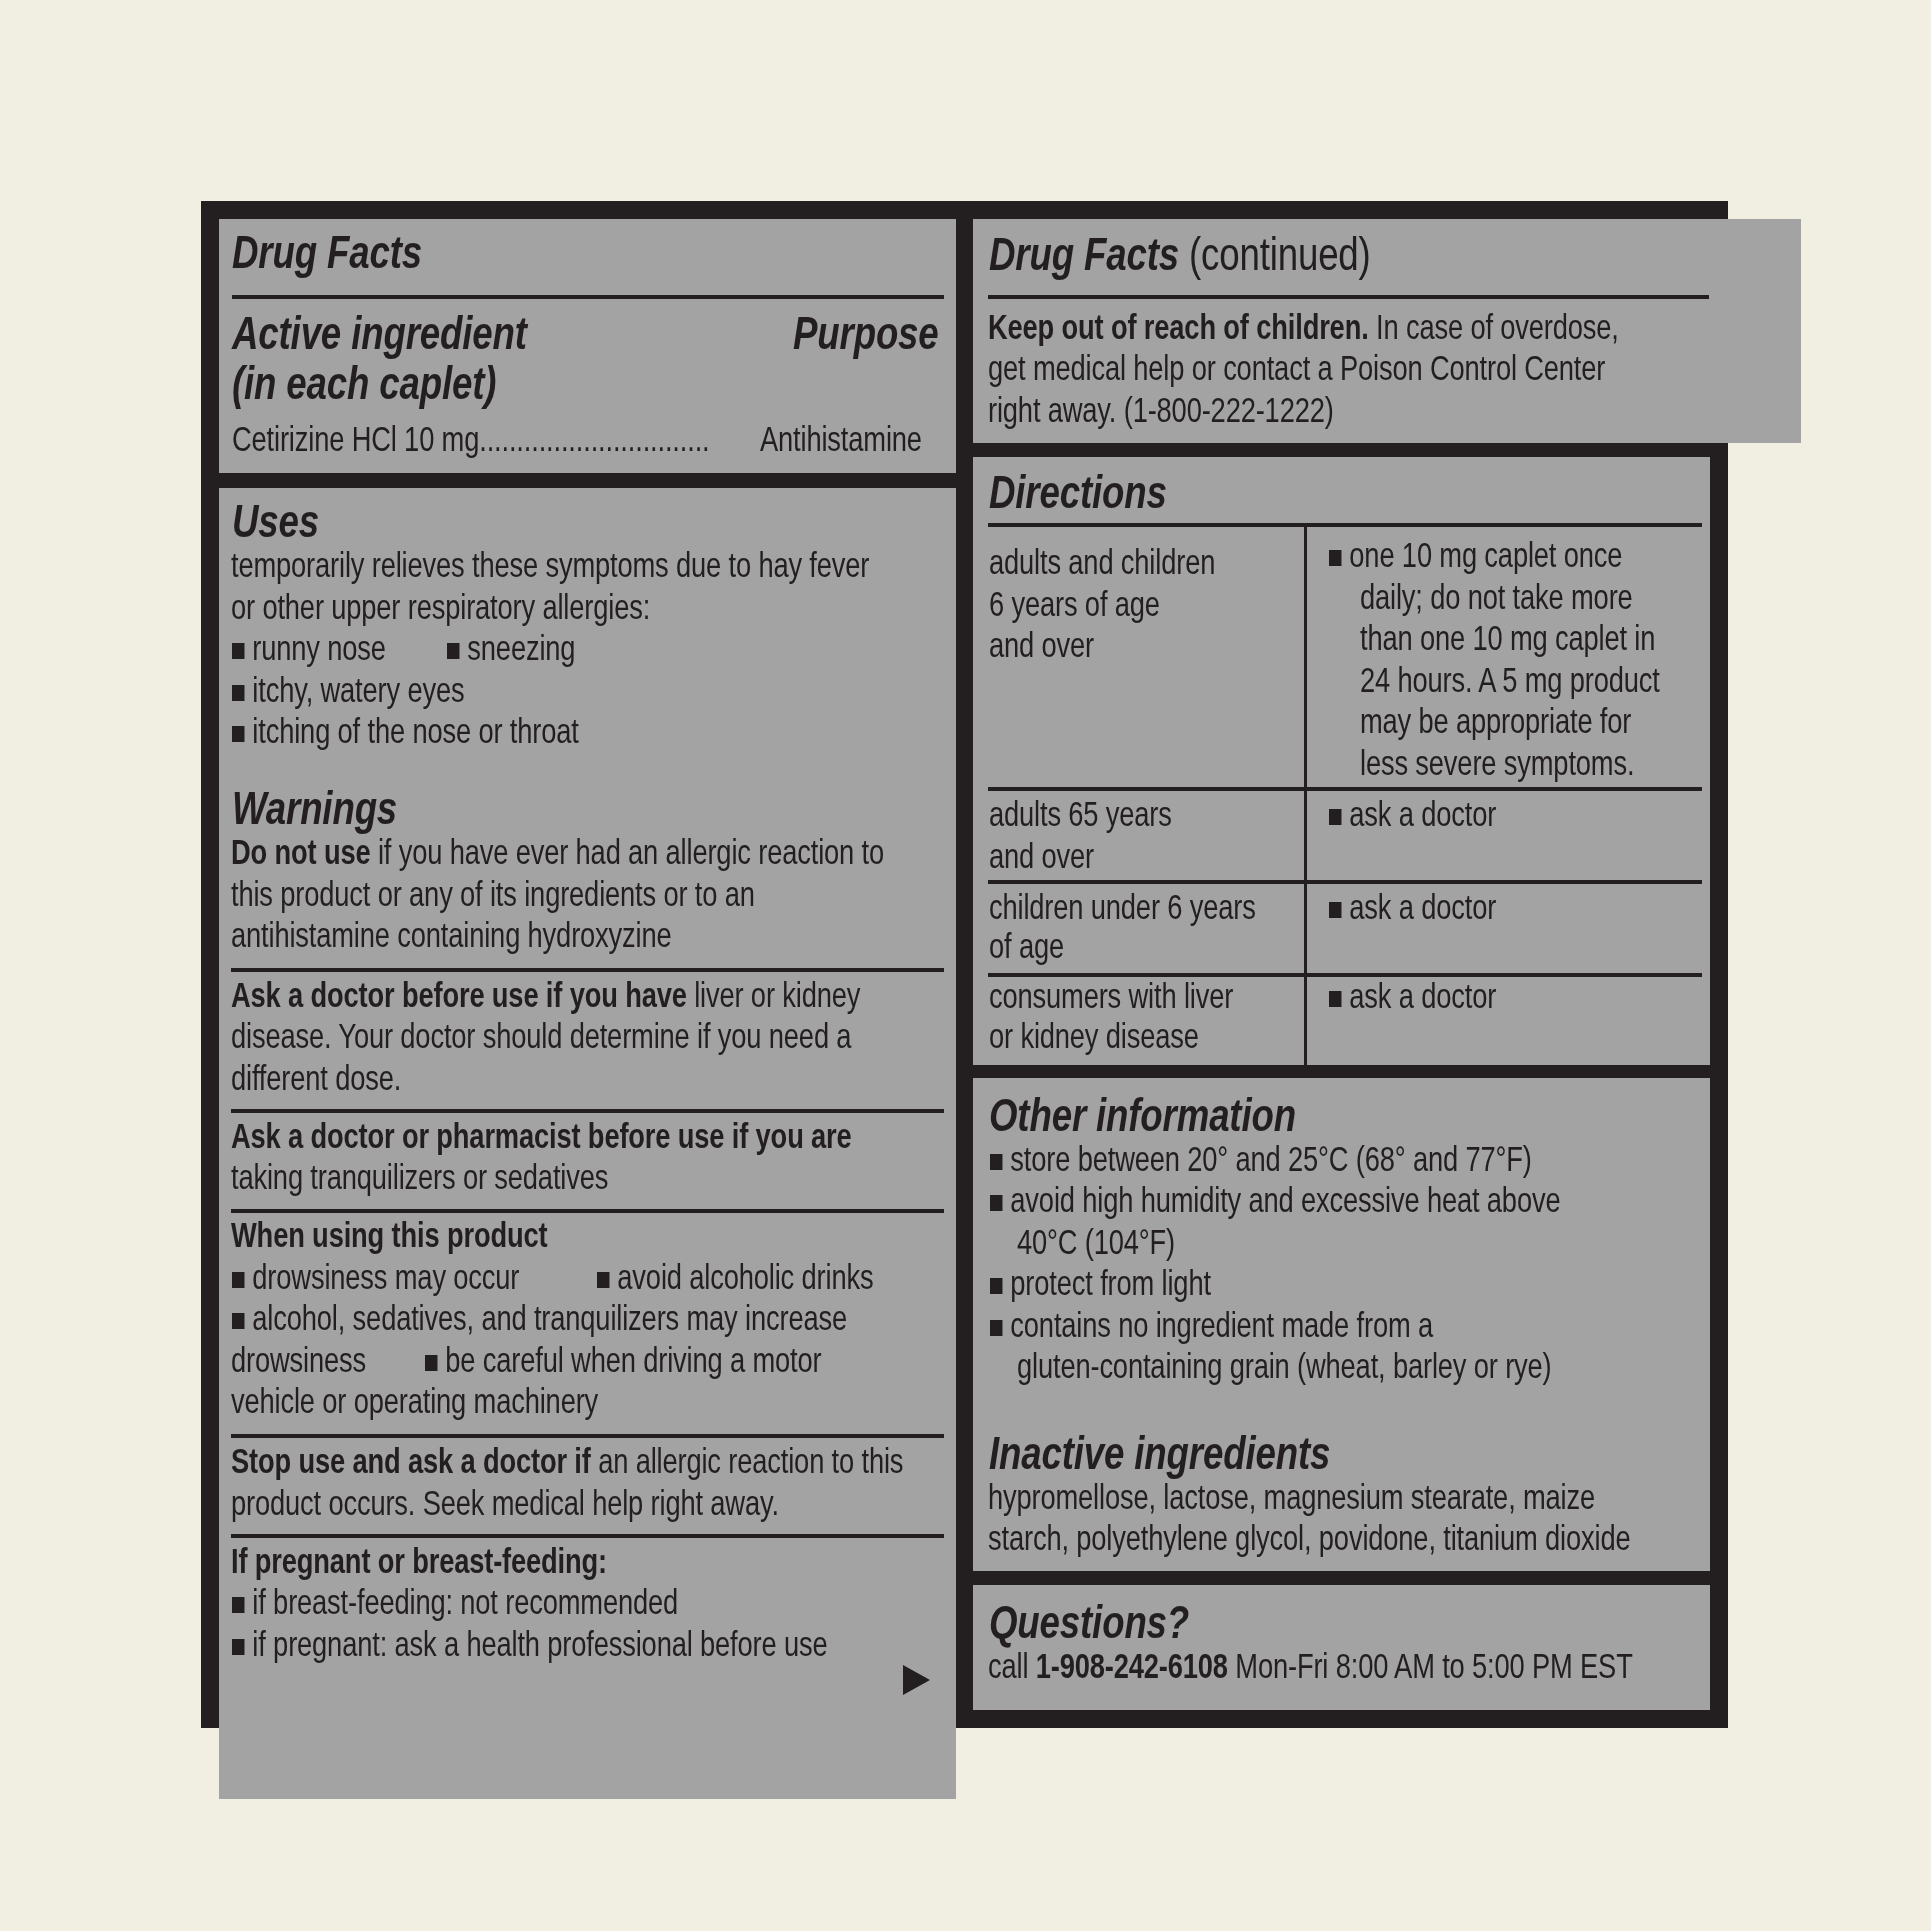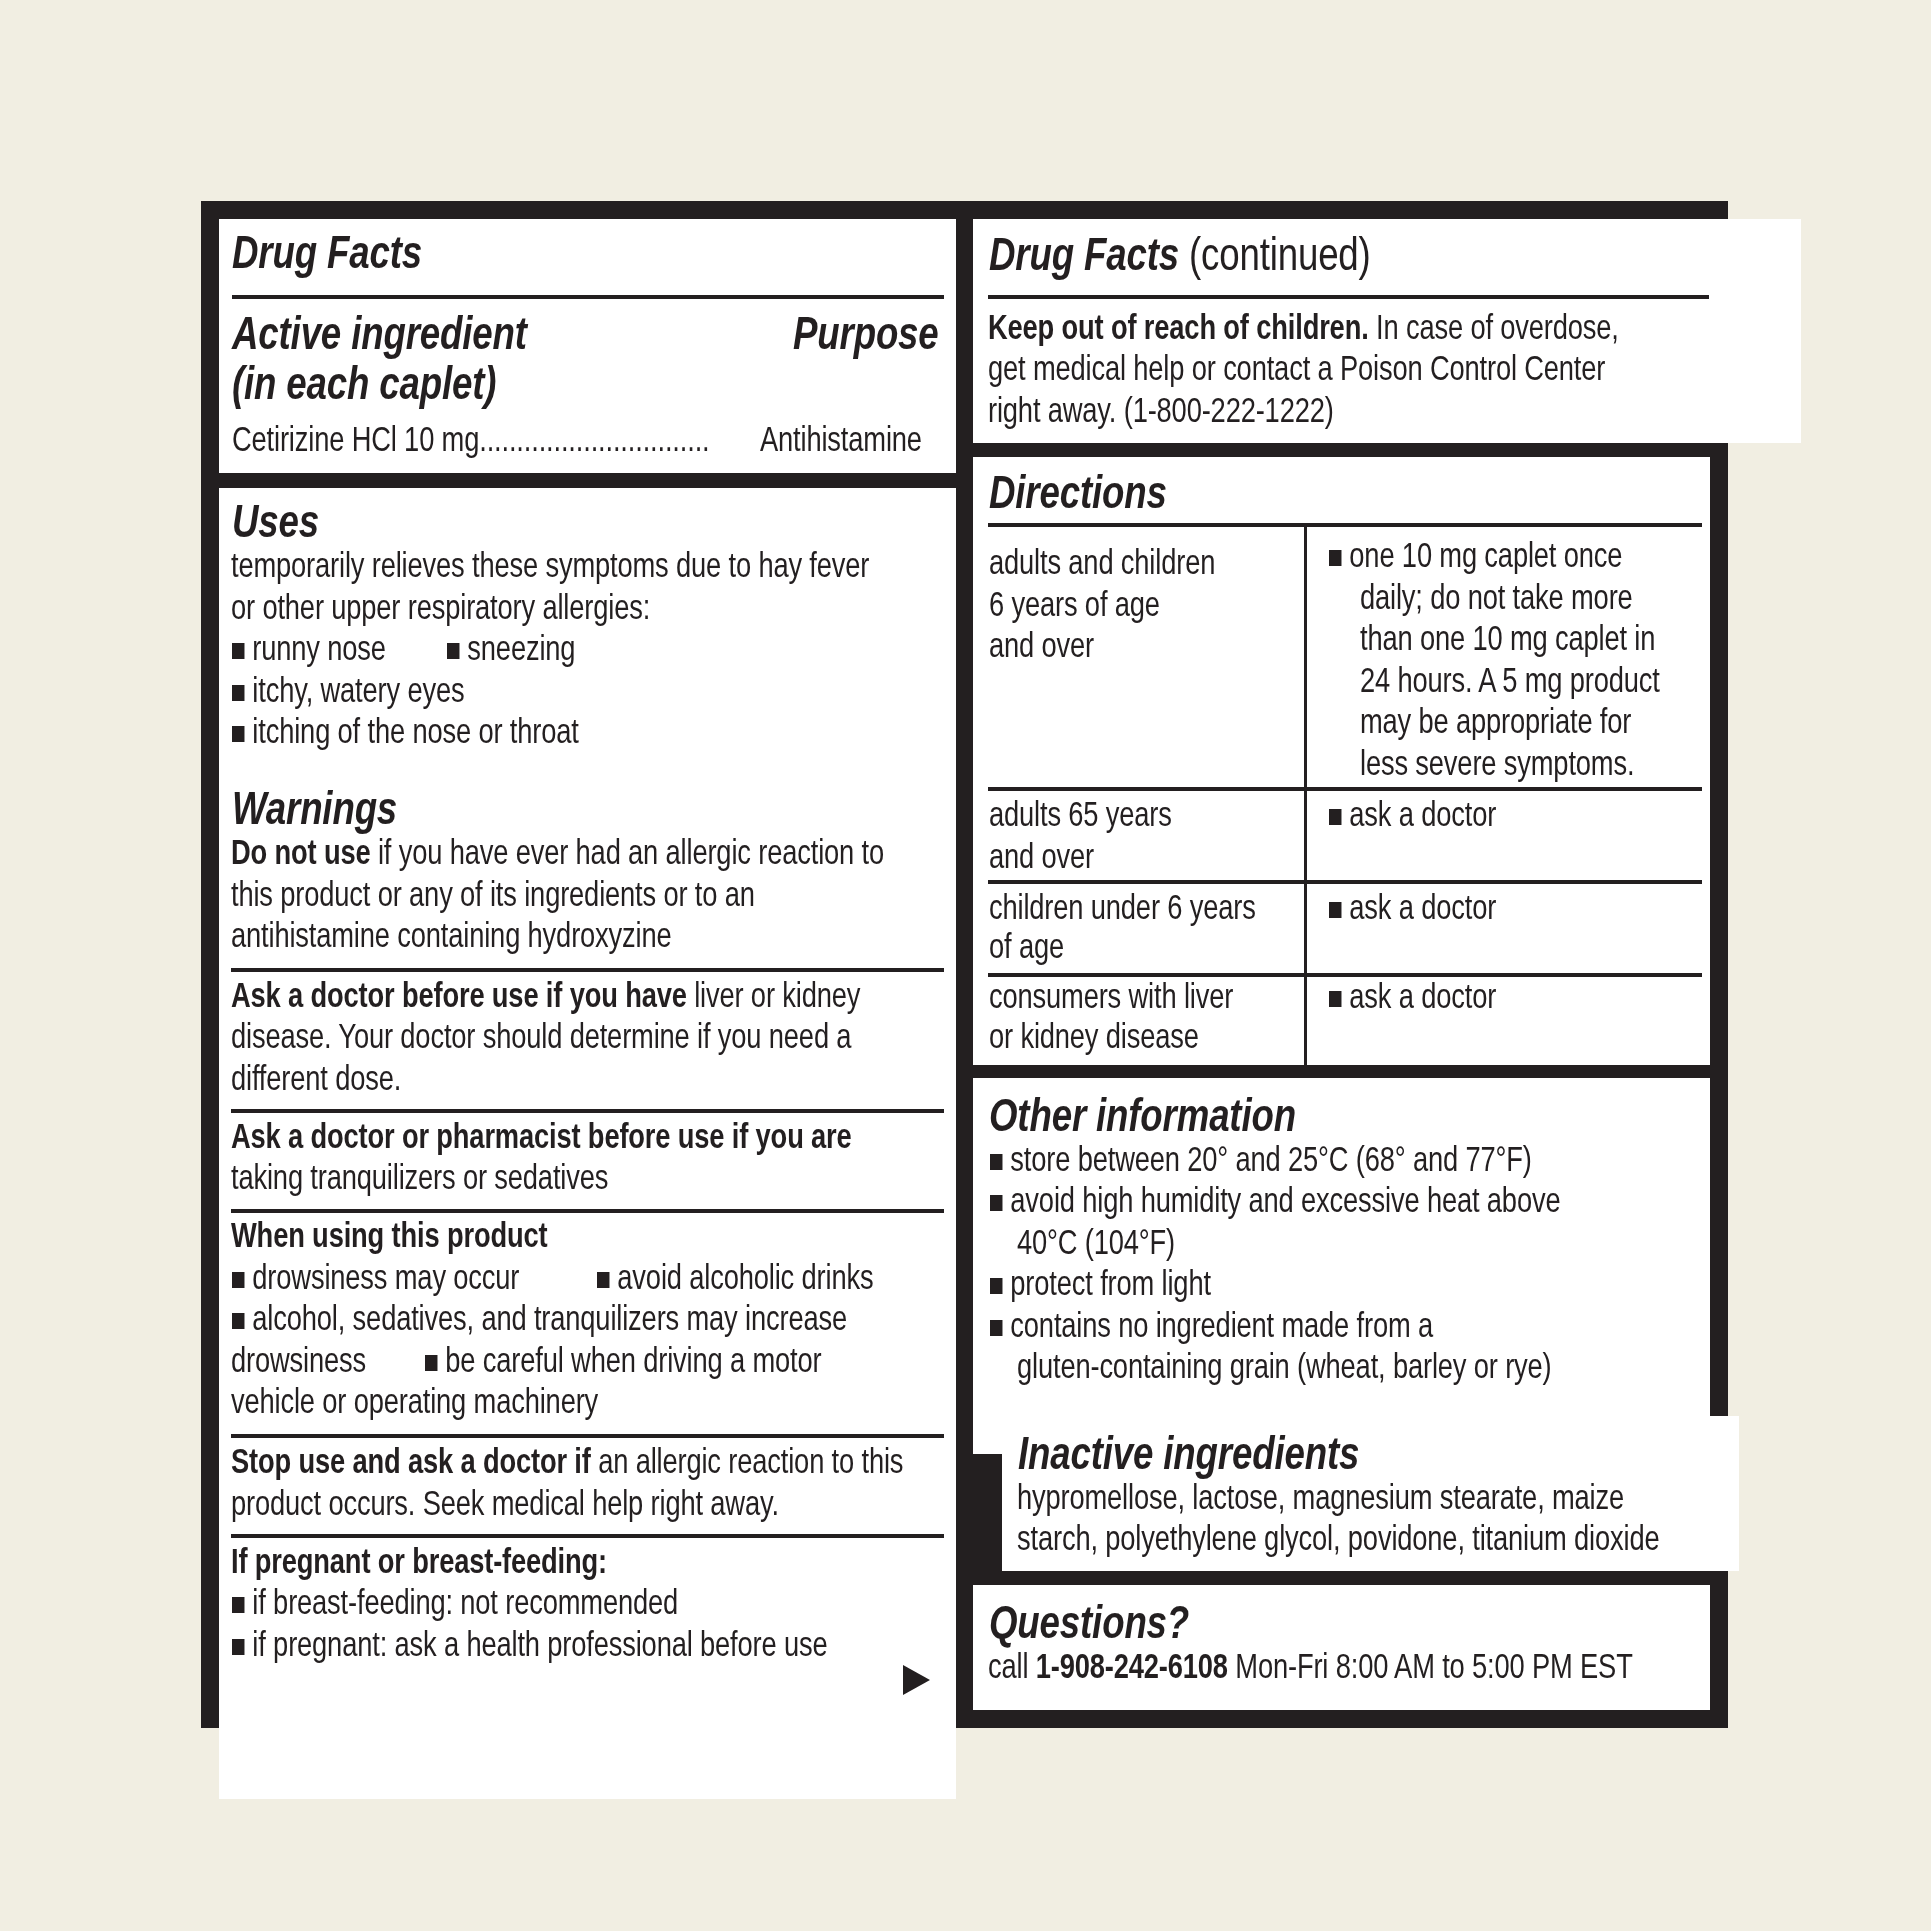--- a/index.html
+++ b/index.html
@@ -1,21 +1,21 @@
 <!DOCTYPE html>
 <html><head>
 <meta charset="utf-8">
 <style>
   html, body { margin:0; padding:0; }
   body {
     width:1931px; height:1931px; background:#F1EEE2; position:relative; overflow:hidden;
     font-family:"Liberation Sans", sans-serif; color:#231F20;
   }
   .frame { position:absolute; left:201px; top:201px; width:1527px; height:1527px; background:#231F20; }
-  .panel { position:absolute; background:#ffffff; overflow:hidden; }
+  .panel { position:absolute; background:#a3a3a3; overflow:hidden; }
   .t { position:absolute; white-space:nowrap; transform-origin:0 0; transform:scaleX(0.78); letter-spacing:-0.2px; }
   .title { font-weight:bold; font-style:italic; font-size:47px; line-height:50px; }
   .body { font-size:35px; line-height:42px; }
   .b { font-weight:bold; }
   .rule { position:absolute; height:3.9px; background:#231F20; }
   .vrule { position:absolute; width:2.9px; background:#231F20; }
   .sq { display:inline-block; width:16.4px; height:16.4px; background:#231F20; margin-right:9.7px; vertical-align:1px; }
   .arrow { position:absolute; width:0; height:0; border-top:15.4px solid transparent; border-bottom:15.4px solid transparent; border-left:27px solid #231F20; }
   .normal { font-weight:normal; font-style:normal; }
 </style>
@@ -125,21 +125,21 @@
 <div class="panel" style="left:973px;top:1078px;width:737px;height:376px;">
   <div class="t title" style="left:16.4px;top:11.6px;">Other information</div>
   <div class="t body" style="left:17.4px;top:60px;"><span class="sq"></span><span>store between 20° and 25°C (68° and 77°F)</span></div>
   <div class="t body" style="left:17.4px;top:101px;"><span class="sq"></span><span>avoid high humidity and excessive heat above</span></div>
   <div class="t body" style="left:44px;top:143px;">40°C (104°F)</div>
   <div class="t body" style="left:17.4px;top:184px;"><span class="sq"></span><span>protect from light</span></div>
   <div class="t body" style="left:17.4px;top:226px;"><span class="sq"></span><span>contains no ingredient made from a</span></div>
   <div class="t body" style="left:44px;top:267px;">gluten-containing grain (wheat, barley or rye)</div>
 </div>
 
-<div class="panel" style="left:973px;top:1416px;width:737px;height:155px;margin-left:29px;">
+<div class="panel" style="left:973px;top:1416px;width:737px;height:155px;">
   <div class="t title" style="left:16.4px;top:11.6px;">Inactive ingredients</div>
   <div class="t body" style="left:15.4px;top:60px;">hypromellose, lactose, magnesium stearate, maize</div>
   <div class="t body" style="left:15.4px;top:101px;">starch, polyethylene glycol, povidone, titanium dioxide</div>
 </div>
 
 <div class="panel" style="left:973px;top:1585px;width:737px;height:125px;">
   <div class="t title" style="left:16.4px;top:11.6px;">Questions?</div>
   <div class="t body" style="left:15.4px;top:60px;">
     <span>call </span><span class="b">1-908-242-6108</span><span> Mon-Fri 8:00 AM to 5:00 PM EST</span>
   </div>

